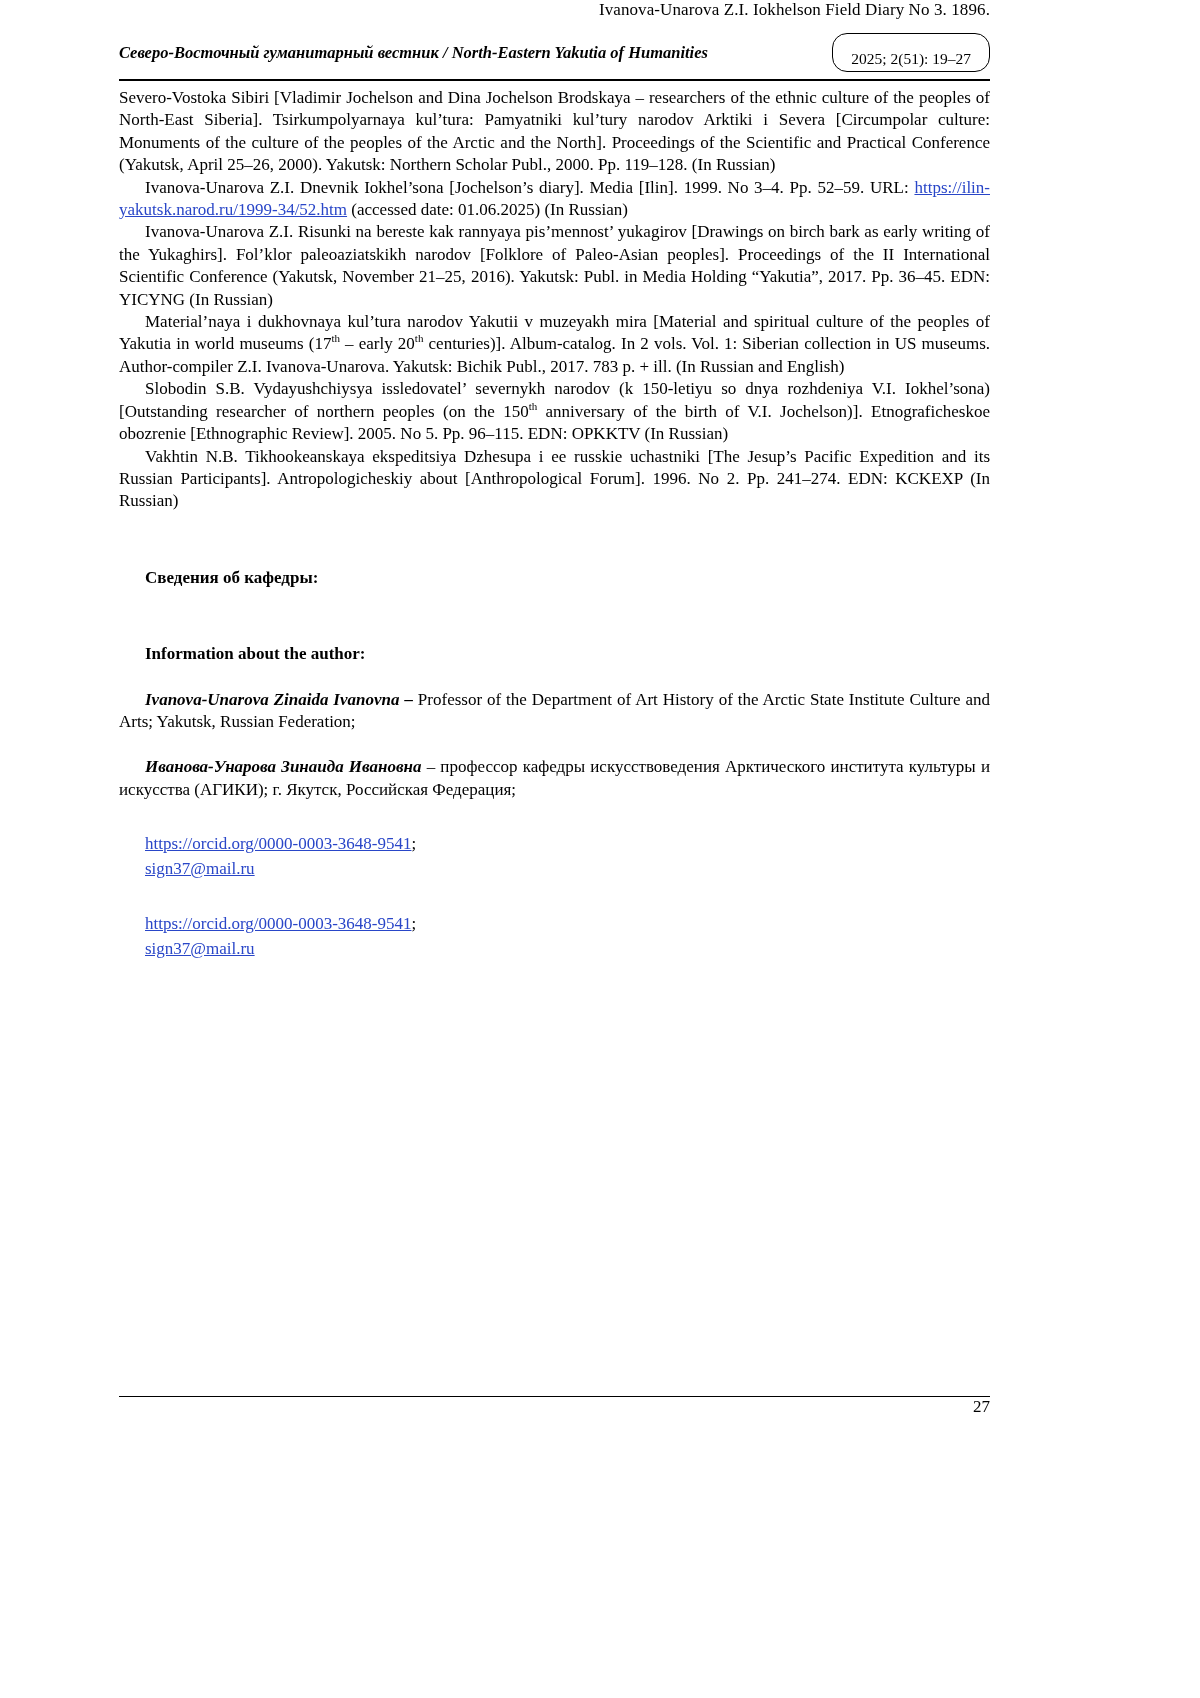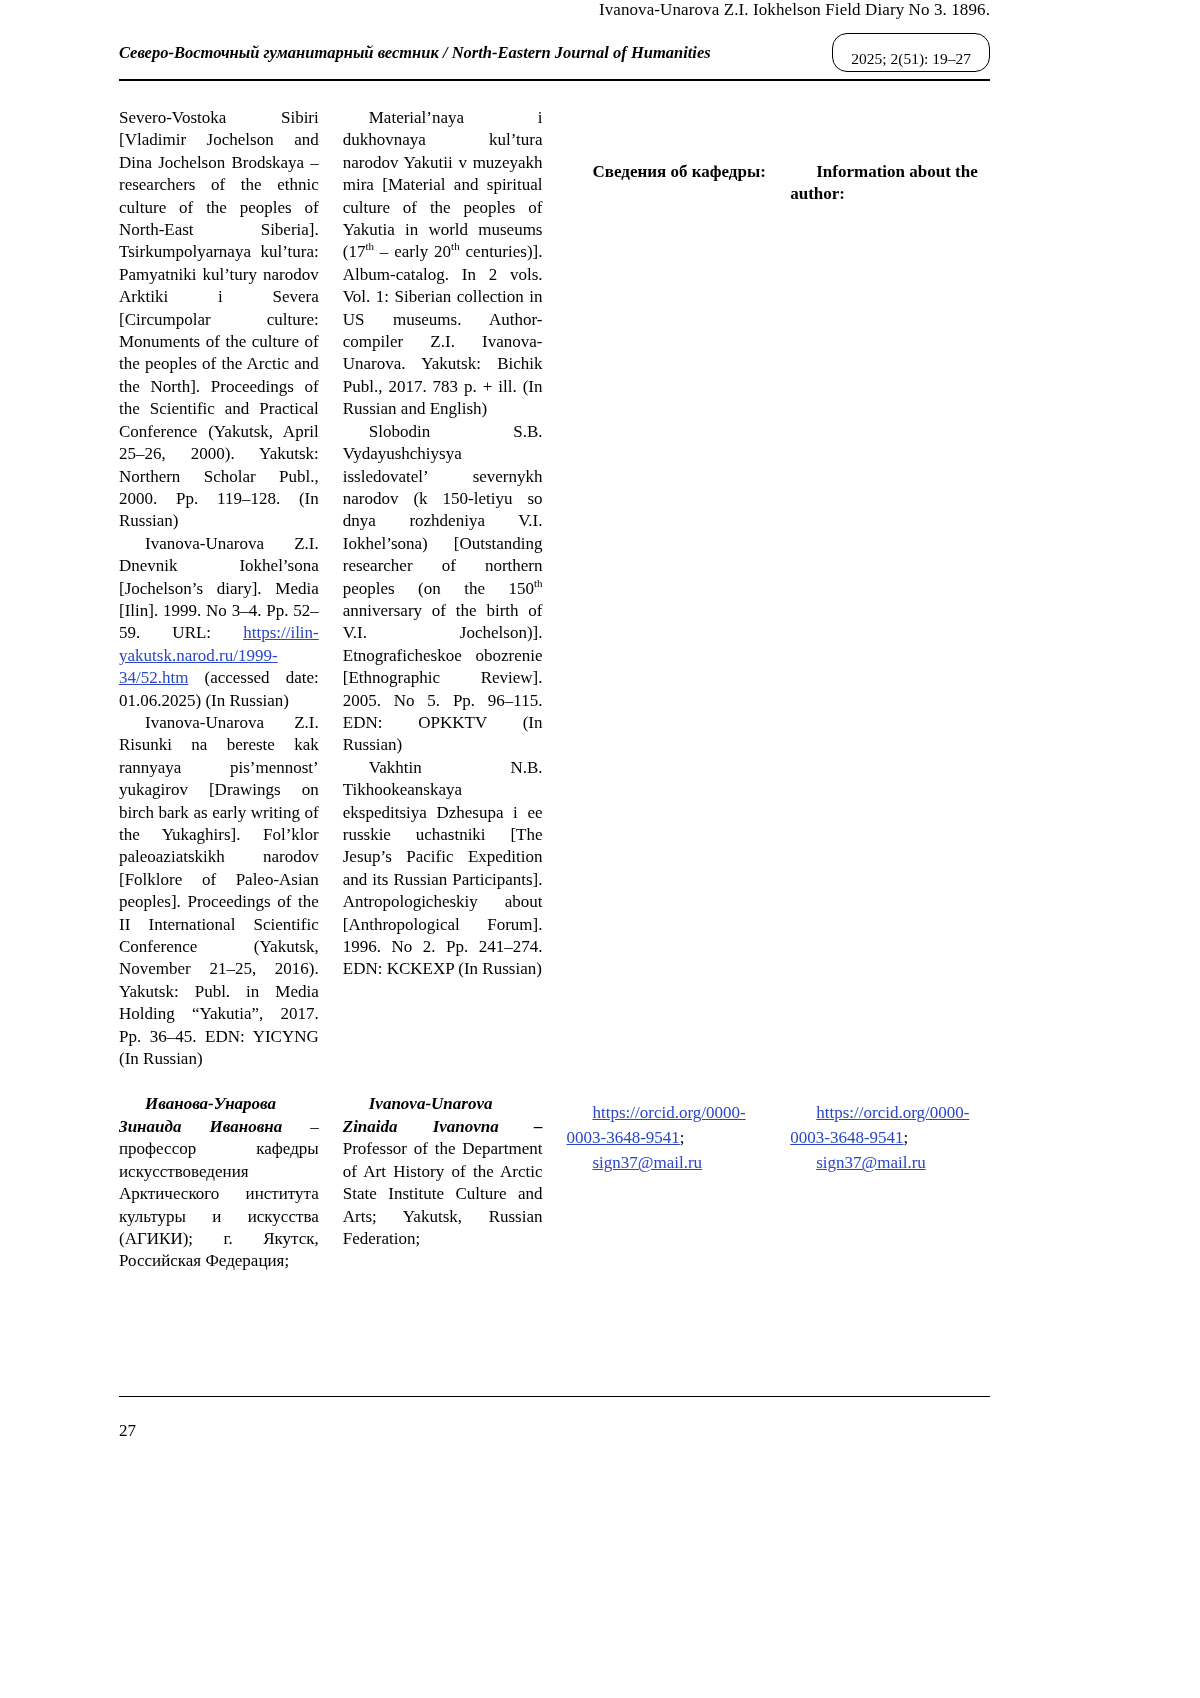--- a/index.html
+++ b/index.html
@@ -38,23 +38,23 @@
     font-size: 15.5px;
     white-space: nowrap;
   }
   .head-rule {
     border: none;
     border-top: 2px solid #000;
     margin-top: 7px;
   }
   .columns {
     display: grid;
-    grid-template-columns: 1fr 1fr 1fr 1fr;
+    grid-template-columns: 1fr;
     column-gap: 24px;
-    margin-top: 26px;
+    margin-top: 6px;
   }
   .refs p, .author-para, .heading, .links p {
     font-size: 17px;
     line-height: 22.4px;
   }
   .refs p, .author-para {
     text-align: justify;
   }
   .indent { text-indent: 26px; }
   .i  { }
@@ -75,34 +75,34 @@
   .footer {
     position: absolute;
     left: 119px; top: 1396px;
     width: 871px;
   }
   .footer-rule {
     border: none;
     border-top: 1.5px solid #000;
   }
   .page-number {
-    margin-top: 24px;
-    text-align: left;
+    margin-top: 0;
+    text-align: right;
     font-size: 17px;
   }
 </style>
 </head>
 <body>
 
 <div class="sheet">
 
   <div class="running-head">Ivanova-Unarova Z.I. Iokhelson Field Diary No 3. 1896.</div>
 
   <div class="journal-row">
-    <div class="journal-title">Северо-Восточный гуманитарный вестник / North-Eastern Journal of Humanities</div>
+    <div class="journal-title">Северо-Восточный гуманитарный вестник / North-Eastern Yakutia of Humanities</div>
     <div class="issue-badge">2025; 2(51): 19–27</div>
   </div>
 
   <hr class="head-rule">
 
   <div class="columns">
 
     <div class="refs">
       <p><span>Severo-Vostoka Sibiri [Vladimir Jochelson and Dina Jochelson Brodskaya – researchers of the ethnic culture of the peoples of North-East Siberia]. </span><span class="i">Tsirkumpolyarnaya kul’tura: Pamyatniki kul’tury narodov Arktiki i Severa</span><span> [Circumpolar culture: Monuments of the culture of the peoples of the Arctic and the North]. Proceedings of the Scientific and Practical Conference (Yakutsk, April 25–26, 2000). Yakutsk: Northern Scholar Publ., 2000. Pp. 119–128. (In Russian)</span></p>
       <p class="indent"><span>Ivanova-Unarova Z.I. Dnevnik Iokhel’sona [Jochelson’s diary]. </span><span class="i">Media</span><span> [Ilin]. 1999. No 3–4. Pp. 52–59. URL: </span><a href="#" class="lnk">https://ilin-yakutsk.narod.ru/1999-34/52.htm</a><span> (accessed date: 01.06.2025) (In Russian)</span></p>
@@ -111,22 +111,22 @@
 
     <div class="refs">
       <p class="indent"><span class="i">Material’naya i dukhovnaya kul’tura narodov Yakutii v muzeyakh mira</span><span> [Material and spiritual culture of the peoples of Yakutia in world museums (17</span><sup>th</sup><span> – early 20</span><sup>th</sup><span> centuries)]. Album-catalog. In 2 vols. Vol. 1: Siberian collection in US museums. Author-compiler Z.I. Ivanova-Unarova. Yakutsk: Bichik Publ., 2017. 783 p. + ill. (In Russian and English)</span></p>
       <p class="indent"><span>Slobodin S.B. Vydayushchiysya issledovatel’ severnykh narodov (k 150-letiyu so dnya rozhdeniya V.I. Iokhel’sona) [Outstanding researcher of northern peoples (on the 150</span><sup>th</sup><span> anniversary of the birth of V.I. Jochelson)]. </span><span class="i">Etnograficheskoe obozrenie</span><span> [Ethnographic Review]. 2005. No 5. Pp. 96–115. EDN: OPKKTV (In Russian)</span></p>
       <p class="indent"><span>Vakhtin N.B. Tikhookeanskaya ekspeditsiya Dzhesupa i ee russkie uchastniki [The Jesup’s Pacific Expedition and its Russian Participants]. </span><span class="i">Antropologicheskiy about</span><span> [Anthropological Forum]. 1996. No 2. Pp. 241–274. EDN: KCKEXP (In Russian)</span></p>
     </div>
 
     <p class="heading indent">Сведения об кафедры:</p>
     <p class="heading indent">Information about the author:</p>
 
+    <p class="author-para indent"><span class="bi">Ivanova-Unarova Zinaida Ivanovna –</span><span> Professor of the Department of Art History of the Arctic State Institute Culture and Arts; Yakutsk, Russian Federation;</span></p>
     <p class="author-para indent"><span class="bi">Иванова-Унарова Зинаида Ивановна</span><span> – профессор кафедры искусствоведения Арктического института культуры и искусства (АГИКИ); г. Якутск, Российская Федерация;</span></p>
-    <p class="author-para indent"><span class="bi">Ivanova-Unarova Zinaida Ivanovna –</span><span> Professor of the Department of Art History of the Arctic State Institute Culture and Arts; Yakutsk, Russian Federation;</span></p>
 
     <div class="links">
       <p class="indent"><a class="lnk">https://orcid.org/0000-0003-3648-9541</a><span>;</span></p>
       <p class="indent"><a class="lnk">sign37@mail.ru</a></p>
     </div>
 
     <div class="links">
       <p class="indent"><a class="lnk">https://orcid.org/0000-0003-3648-9541</a><span>;</span></p>
       <p class="indent"><a class="lnk">sign37@mail.ru</a></p>
     </div>

